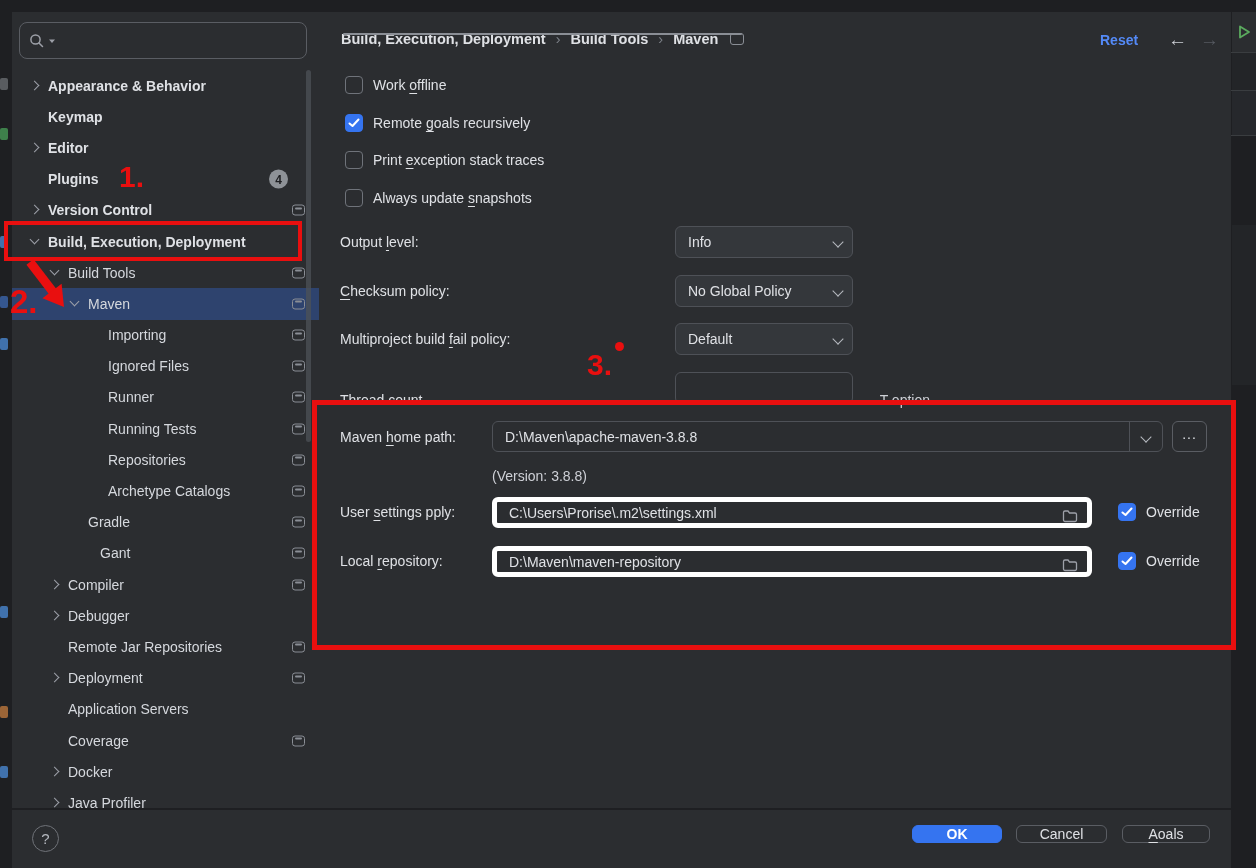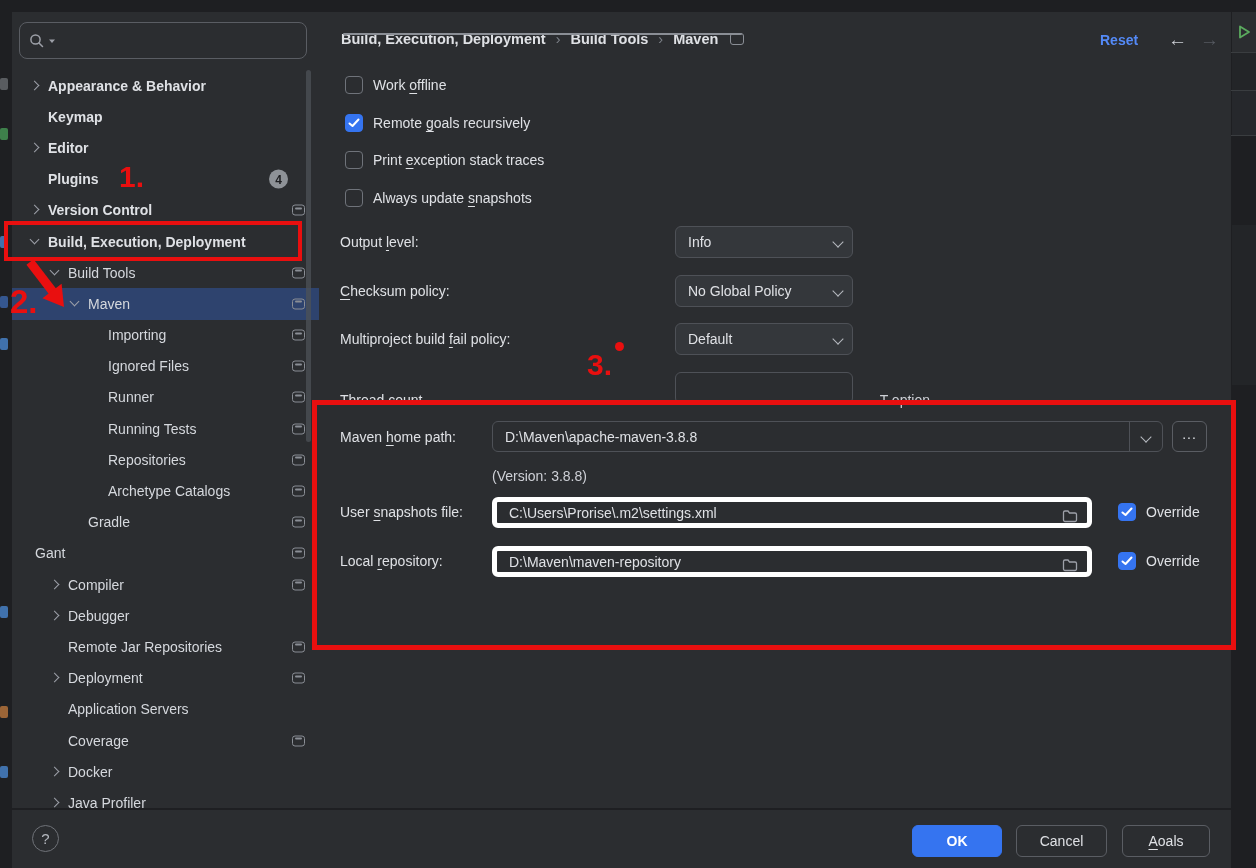--- a/index.html
+++ b/index.html
@@ -101,21 +101,21 @@
   .path-field { left:173px; width:600px; height:31px; display:flex; align-items:center; padding-right:34px; position:absolute;
     background:#2b2d30; border:5px solid #ffffff; border-radius:6px; }
   .path-field .pf-text { padding:0 12px; white-space:nowrap; overflow:hidden; }
   .path-field .folder { position:absolute; right:9px; top:7px; }
   .ovr { position:absolute; display:flex; align-items:center; gap:10px; transform:translateY(-50%); }
 
   
   .footer { position:absolute; left:0; top:796px; width:1219px; height:60px; background:#2b2d30; border-top:2px solid #1e1f22; z-index:5; }
   .help-btn { position:absolute; left:20px; top:15px; width:27px; height:27px; border-radius:50%;
     border:1.5px solid #6f7278; color:#b4b8bf; font-size:15px; display:flex; align-items:center; justify-content:center; cursor:pointer; }
-  .btn { position:absolute; top:15px; height:32px; border-radius:6px; font:inherit; cursor:pointer;
+  .btn { position:absolute; top:15px; height:18px; border-radius:6px; font:inherit; cursor:pointer;
     display:flex; align-items:center; justify-content:center; }
   .btn-ok { left:900px; width:90px; background:#3574f0; border:1px solid #3574f0; color:#fff; font-weight:600; }
   .btn-cancel { left:1004px; width:91px; background:transparent; border:1px solid #5a5d63; color:#dfe1e5; }
   .btn-apply { left:1110px; width:88px; background:transparent; border:1px solid #5a5d63; color:#dfe1e5; }
 
   
   .anno { position:absolute; z-index:20; pointer-events:none; }
   .red-rect-1 { left:4px; top:221px; width:298px; height:40px; border:4px solid #e90f0f; }
   .red-rect-2 { left:312px; top:400px; width:924px; height:250px; border:5px solid #e90f0f; }
   .anno-num { color:#e90f0f; font-weight:700; font-family:"Liberation Sans",sans-serif; }
@@ -257,21 +257,21 @@
     <span class="tree-label">Archetype Catalogs</span>
 
     <span class="win-icon"></span>
   </div>
         <div class="tree-row" style="padding-left: 53px;">
     <span class="chev none"></span>
     <span class="tree-label">Gradle</span>
 
     <span class="win-icon"></span>
   </div>
-        <div class="tree-row" style="">
+        <div class="tree-row" style="padding-left: 53px; gap: 12px;">
     <span class="chev none"></span>
     <span class="tree-label">Gant</span>
 
     <span class="win-icon"></span>
   </div>
         <div class="tree-row" style="padding-left: 33px;">
     <span class="chev right">
             <i></i>
           </span>
     <span class="tree-label">Compiler</span>
@@ -404,21 +404,21 @@
       <span class="combo-text">D:\Maven\apache-maven-3.8.8</span>
       <span class="combo-div"></span>
       <span class="combo-btn">
           <i></i>
         </span>
     </div>
     <button class="more-btn">...</button>
     <div class="version-note">(Version: 3.8.8)</div>
 
     <span class="field-label" style="left:21px; top:500px;">
-      <span>User </span><span class="mn">s</span><span>napshots file:</span>
+      <span>User </span><span class="mn">s</span><span>ettings pply:</span>
     </span>
     <div class="path-field" style="top:485px;">
       <span class="pf-text">C:\Users\Prorise\.m2\settings.xml</span>
       <svg class="folder" width="16" height="14" viewBox="0 0 16 14">
         <path d="M1.5 3.5 a1.5 1.5 0 0 1 1.5-1.5 h3 l1.5 2 h5.5 a1.5 1.5 0 0 1 1.5 1.5 v5.5 a1.5 1.5 0 0 1 -1.5 1.5 h-10 a1.5 1.5 0 0 1 -1.5-1.5 z" fill="none" stroke="#9da0a8" stroke-width="1.3"></path>
       </svg>
     </div>
     <div class="ovr" style="left:799px; top:500px;">
       <span class="cb checked">
         <svg width="12" height="10" viewBox="0 0 12 10">

